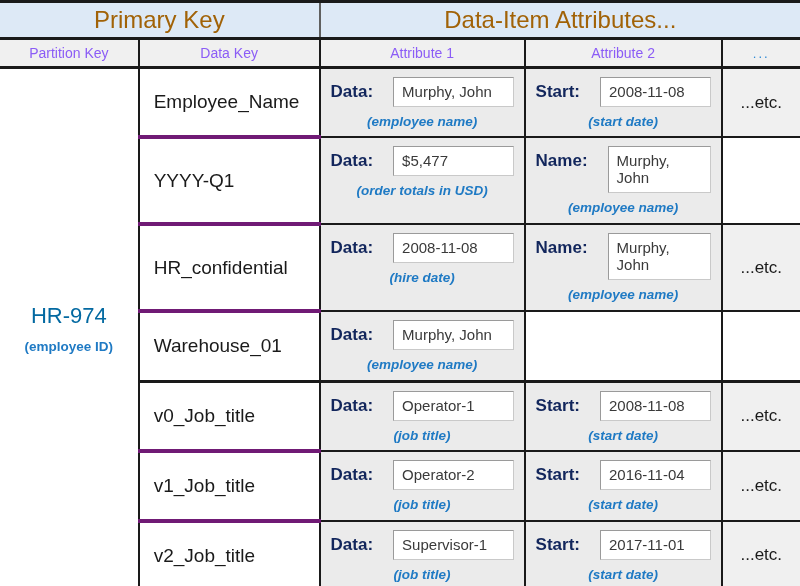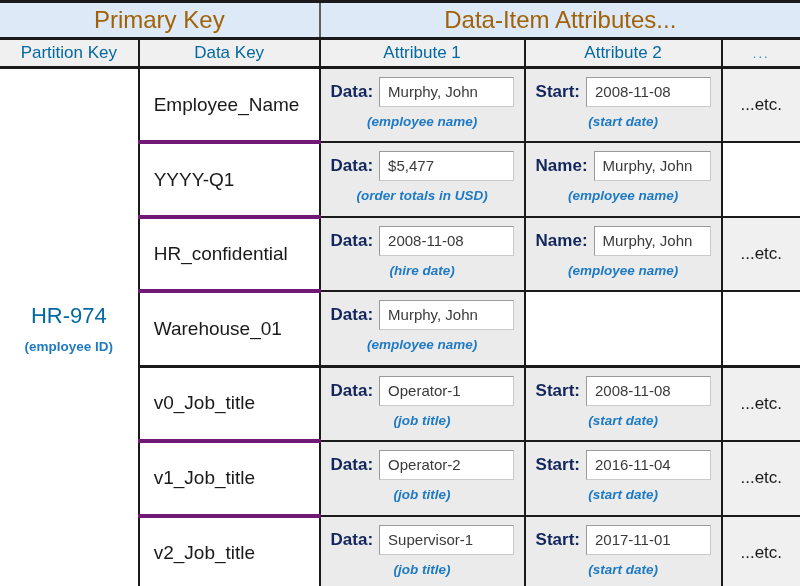--- a/index.html
+++ b/index.html
@@ -42,23 +42,23 @@
     padding: 0 6px;
     border-bottom: 3px solid #1a1a1a;
   }
   .hdr-top td.pk-band {
     border-right: 2px solid #5f5f5f;
   }
 
   
   .hdr-sub td {
     background: #f0f0f0;
-    color: #0369a1;
-    text-align: center;
-    font-size: 17px;
+    color: #8b5cf6;
+    text-align: center;
+    font-size: 14px;
     font-weight: 400;
     height: 26px;
     padding: 0 4px;
     border-bottom: 3px solid #1a1a1a;
     border-right: 2px solid #1a1a1a;
   }
   .hdr-sub td.last { border-right: none; }
   .hdr-sub td.dots {
     color: #2e8ad6;
     letter-spacing: 2px;
@@ -123,21 +123,21 @@
   td.etc.empty { background: #ffffff; }
 
   
   .attr-inner {
     padding: 8px 10px 6px 10px;
     box-sizing: border-box;
   }
   .attr-line {
     display: flex;
     align-items: flex-start;
-    gap: 6px;
+    gap: 20px;
   }
   .attr-label {
     font-size: 17px;
     font-weight: bold;
     color: #12265c;
     white-space: nowrap;
     padding-top: 5px;
   }
   .attr-value {
     flex: 1 1 auto;

